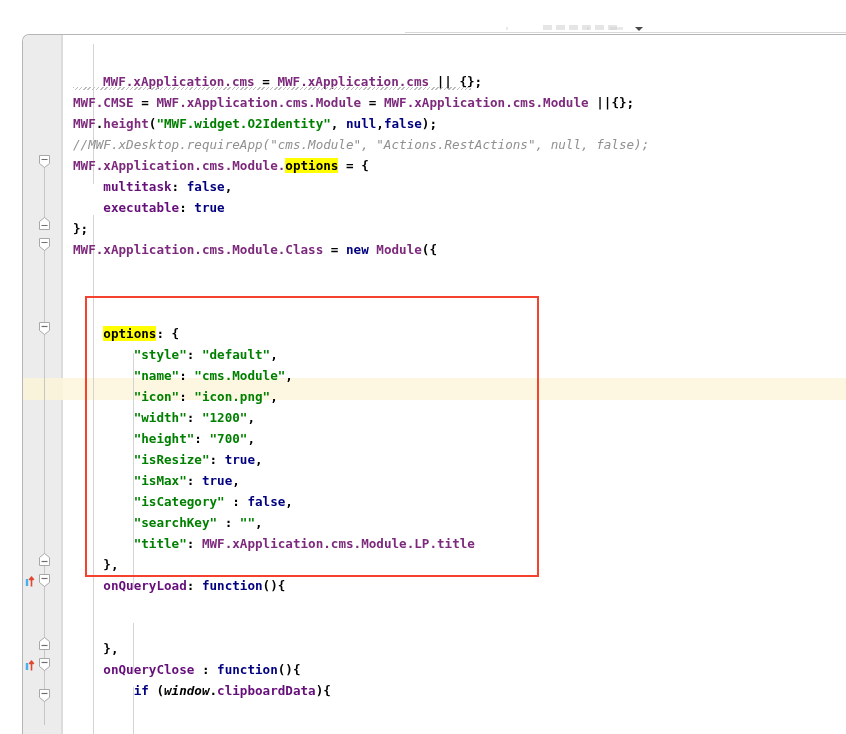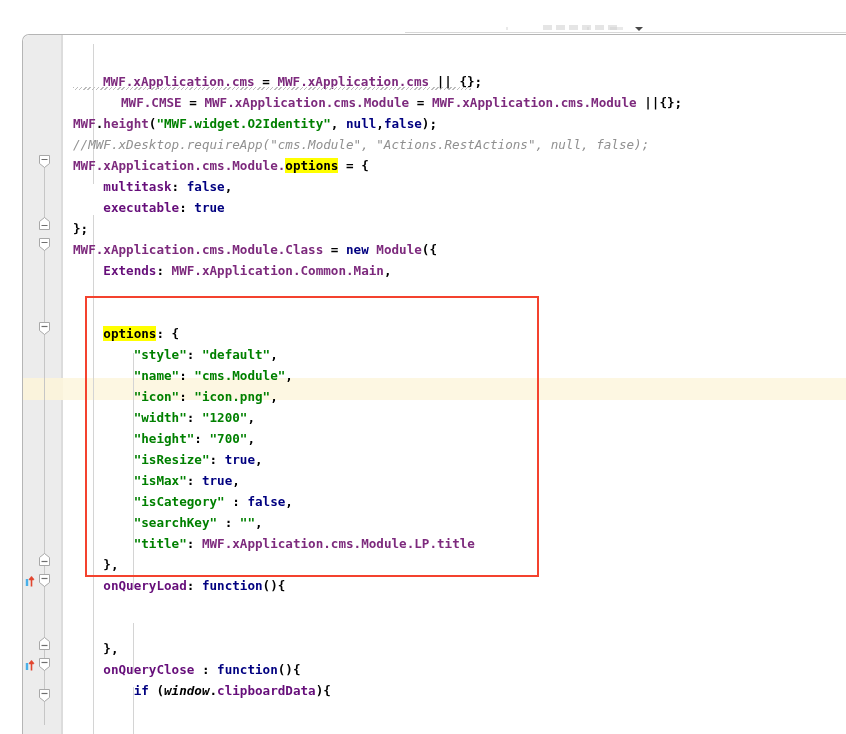--- a/index.html
+++ b/index.html
@@ -212,37 +212,36 @@
       <div class="indent-guide" style="left:70px; top:588px; height:50px;"></div>
       <div class="indent-guide" style="left:70px; top:652px; height:48px;"></div>
 
       <div class="annotation-rect" style="left:22px; top:261px; width:454px; height:281px;"></div>
 
       <div class="code-lines">
 
         <div class="cline" style="top:36px;  left:10px;padding-left:30px;"><span class="t-ident">MWF.xApplication.cms</span><span class="t-plain"> = </span><span class="t-ident">MWF.xApplication.cms</span><span class="t-plain"> </span><span class="t-op">||</span><span class="t-plain"> {};</span></div>
         <div class="squiggle" style="left:10px; top:52px; width:398px;"></div>
 
-        <div class="cline" style="top:57px;  left:10px;margin-left:48px;"><span class="t-ident">MWF.CMSE</span><span class="t-plain"> = </span><span class="t-ident">MWF.xApplication.cms.Module</span><span class="t-plain"> = </span><span class="t-ident">MWF.xApplication.cms.Module</span><span class="t-plain"> </span><span class="t-op">||</span><span class="t-plain">{};</span></div>
+        <div class="cline" style="top:57px;  left:10px;"><span class="t-ident">MWF.CMSE</span><span class="t-plain"> = </span><span class="t-ident">MWF.xApplication.cms.Module</span><span class="t-plain"> = </span><span class="t-ident">MWF.xApplication.cms.Module</span><span class="t-plain"> </span><span class="t-op">||</span><span class="t-plain">{};</span></div>
 
         <div class="cline" style="top:78px;  left:10px;"><span class="t-ident">MWF</span><span class="t-plain">.</span><span class="t-ident">height</span><span class="t-plain">(</span><span class="t-str">"MWF.widget.O2Identity"</span><span class="t-plain">, </span><span class="t-kw">null</span><span class="t-plain">,</span><span class="t-kw">false</span><span class="t-plain">);</span></div>
 
         <div class="cline" style="top:99px;  left:10px;"><span class="t-comment">//MWF.xDesktop.requireApp("cms.Module", "Actions.RestActions", null, false);</span></div>
 
         <div class="cline" style="top:120px; left:10px;"><span class="t-ident">MWF.xApplication.cms.Module.</span><span class="t-hl">options</span><span class="t-plain"> = {</span></div>
 
         <div class="cline" style="top:141px; left:10px;"><span class="t-plain">    </span><span class="t-field">multitask</span><span class="t-plain">: </span><span class="t-kw">false</span><span class="t-plain">,</span></div>
 
         <div class="cline" style="top:162px; left:10px;"><span class="t-plain">    </span><span class="t-field">executable</span><span class="t-plain">: </span><span class="t-kw">true</span></div>
 
         <div class="cline" style="top:183px; left:10px;"><span class="t-plain">};</span></div>
 
         <div class="cline" style="top:204px; left:10px;"><span class="t-ident">MWF.xApplication.cms.Module.Class</span><span class="t-plain"> = </span><span class="t-kw">new</span><span class="t-plain"> </span><span class="t-ident">Module</span><span class="t-plain">({</span></div>
 
-        <div class="cline" style="top:225px; left:10px;"><span class="t-plain">    </span><span class="t-field">Extends</span><span class="t-plain">: </span><span class="t-ident">MWF.xApplication.Common.Main</span><span class="t-plain">,</span></div>
 
 
         <div class="cline" style="top:288px; left:10px;"><span class="t-plain">    </span><span class="t-hl">options</span><span class="t-plain">: {</span></div>
 
         <div class="cline" style="top:309px; left:10px;"><span class="t-plain">        </span><span class="t-str">"style"</span><span class="t-plain">: </span><span class="t-str">"default"</span><span class="t-plain">,</span></div>
 
         <div class="cline" style="top:330px; left:10px;"><span class="t-plain">        </span><span class="t-str">"name"</span><span class="t-plain">: </span><span class="t-str">"cms.Module"</span><span class="t-plain">,</span></div>
 
         <div class="cline" style="top:351px; left:10px;"><span class="t-plain">        </span><span class="t-str">"icon"</span><span class="t-plain">: </span><span class="t-str">"icon.png"</span><span class="t-plain">,</span></div>
 

